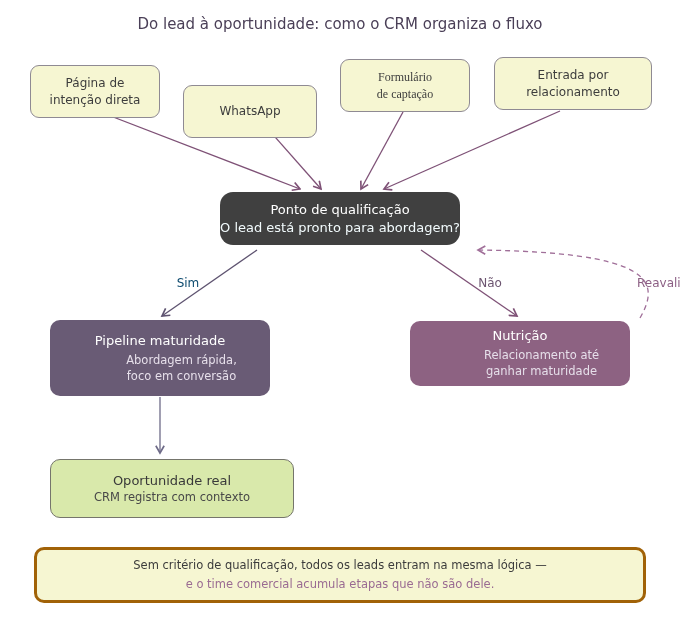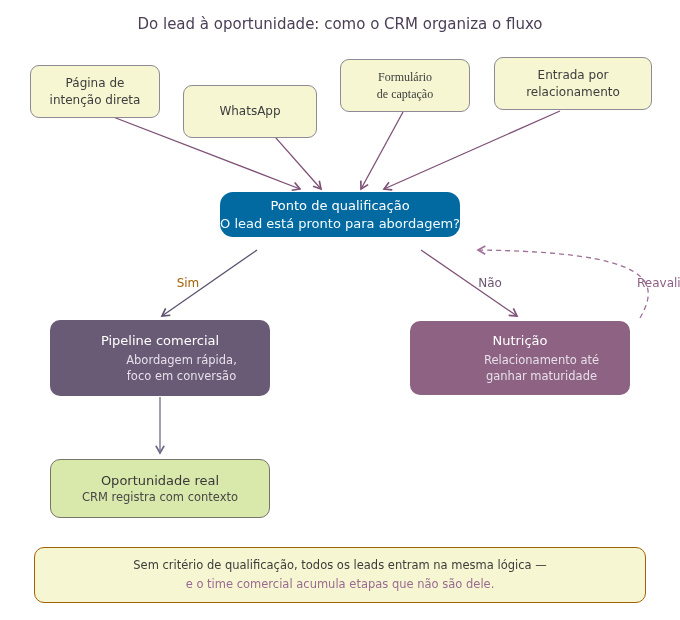--- a/index.html
+++ b/index.html
@@ -13,41 +13,41 @@
   .node{position:absolute;display:flex;flex-direction:column;align-items:center;
     justify-content:center;text-align:center;box-sizing:border-box;}
 
   .src{background:#f6f6d2;border:1.5px solid #8f8a93;border-radius:9px;
     color:#3d3d3d;font-size:12px;line-height:17px;}
   .src-1{left:30px;top:65px;width:130px;height:53px;}
   .src-2{left:183px;top:57px;width:134px;height:53px;margin-top:28px;}
   .src-3{left:340px;top:59px;width:130px;height:53px;font-family:Liberation Serif, serif;}
   .src-4{left:494px;top:57px;width:158px;height:53px;}
 
-  .qual{left:220px;top:192px;width:240px;height:45px;background:#0369a1;border-radius:13px;}
+  .qual{left:220px;top:192px;width:240px;height:53px;background:#404040;border-radius:13px;}
   .qual .node-title{color:#ffffff;font-size:13px;margin-bottom:3px;}
   .qual .node-sub{color:#f2fbfd;font-size:13px;}
 
   .pipeline{left:50px;top:320px;width:220px;height:76px;background:#695b75;border-radius:10px;}
-  .nurture{left:410px;top:321px;width:220px;height:74px;background:#8d6282;border-radius:10px;}
+  .nurture{left:410px;top:321px;width:220px;height:65px;background:#8d6282;border-radius:10px;}
   .pipeline .node-title,.nurture .node-title{color:#ffffff;font-size:13px;margin-bottom:4px;}
   .pipeline .node-sub,.nurture .node-sub{color:#e6dfea;font-size:11.5px;line-height:16px;margin-left:43px;}
 
-  .opportunity{left:50px;top:459px;width:220px;height:59px;background:#d9e9ab;
+  .opportunity{left:50px;top:459px;width:244px;height:59px;background:#d9e9ab;
     border:1.5px solid #75756c;border-radius:10px;}
   .opportunity .node-title{color:#393939;font-size:13px;margin-bottom:2px;}
   .opportunity .node-sub{color:#484848;font-size:11.5px;}
 
   .footnote{left:34px;top:547px;width:612px;height:56px;background:#f6f6d2;
-    border:1px solid #a16207;border-radius:10px;font-size:11.5px;line-height:19px;}
+    border:3px solid #a16207;border-radius:10px;font-size:11.5px;line-height:19px;}
   .footnote .fn-line1{color:#3c3c3c;}
   .footnote .fn-line2{color:#9a6b92;}
 
   .edge-label{position:absolute;font-size:12px;white-space:nowrap;}
-  .lbl-sim{left:172px;top:276px;width:32px;text-align:center;color:#a16207;}
+  .lbl-sim{left:172px;top:276px;width:32px;text-align:center;color:#0c4a6e;}
   .lbl-nao{left:473px;top:276px;width:34px;text-align:center;color:#6d5671;}
   .lbl-reavalia{left:637px;top:276px;color:#8c5f84;}
 </style>
 </head>
 <body>
 
 <div class="canvas">
 
   <svg class="arrow-layer" width="680" height="620" viewBox="0 0 680 620">
     <defs>
@@ -97,21 +97,21 @@
   <div class="node qual">
     <div class="node-title">Ponto de qualificação</div>
     <div class="node-sub">O lead está pronto para abordagem?</div>
   </div>
 
   <div class="edge-label lbl-sim">Sim</div>
   <div class="edge-label lbl-nao">Não</div>
   <div class="edge-label lbl-reavalia">Reavalia</div>
 
   <div class="node pipeline">
-    <div class="node-title">Pipeline comercial</div>
+    <div class="node-title">Pipeline maturidade</div>
     <div class="node-sub">Abordagem rápida,</div>
     <div class="node-sub">foco em conversão</div>
   </div>
 
   <div class="node nurture">
     <div class="node-title">Nutrição</div>
     <div class="node-sub">Relacionamento até</div>
     <div class="node-sub">ganhar maturidade</div>
   </div>
 

